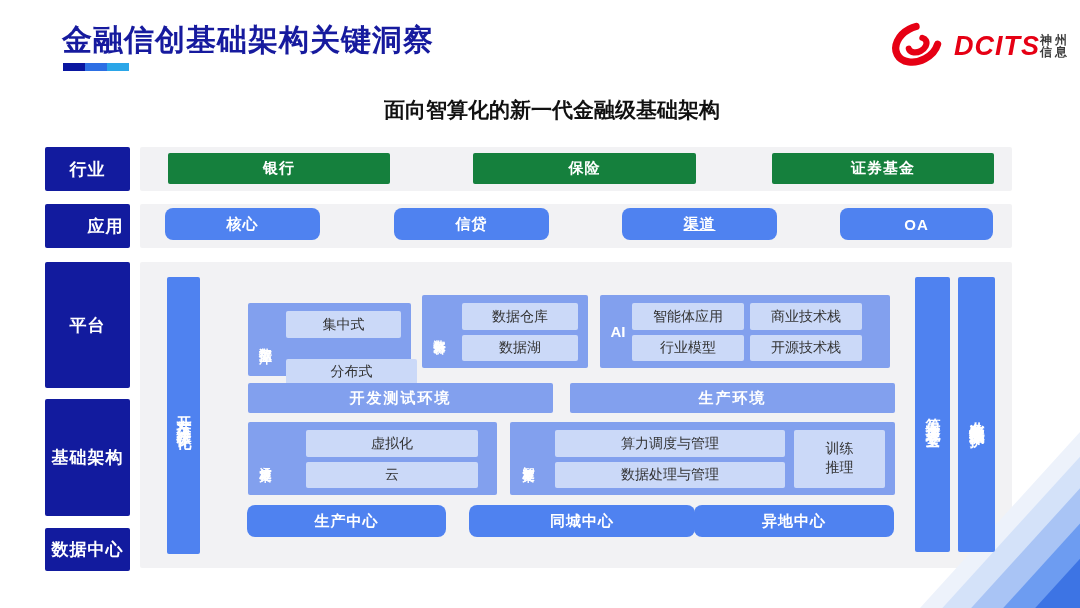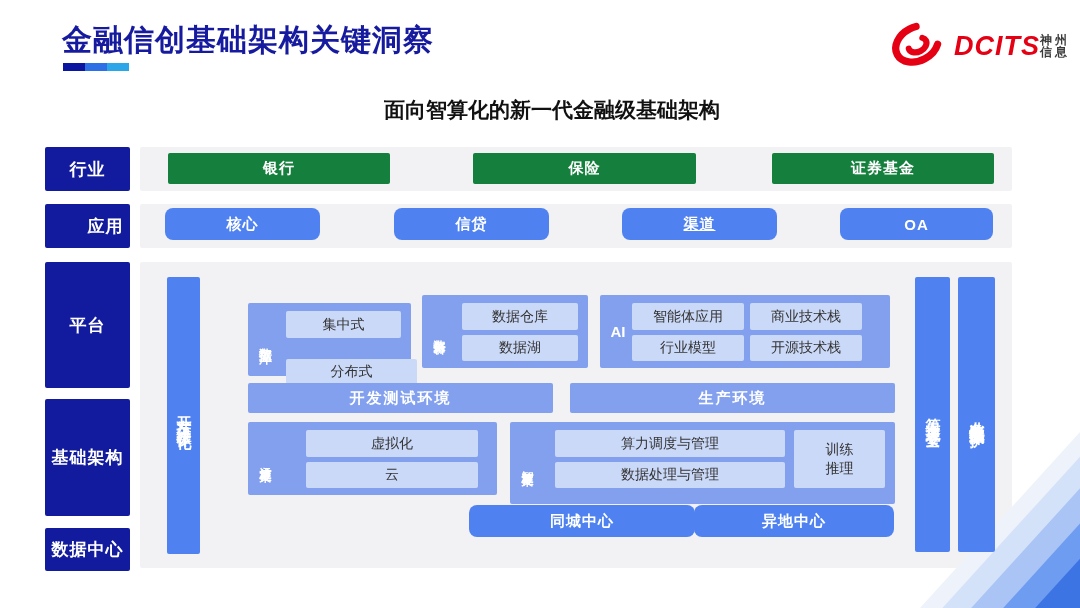--- a/index.html
+++ b/index.html
@@ -174,32 +174,33 @@
   <div class="abs env-bar" style="left:570px;top:383px;width:325px;height:30px;">生产环境</div>
 
   <div class="abs group" style="left:248px;top:422px;width:249px;height:73px;">
     <div class="group-label">
       <span class="vtext" style="font-size:12px;">通算框架</span>
     </div>
     <div class="inner-box" style="left:58px;top:8px;width:172px;height:27px;">虚拟化</div>
     <div class="inner-box" style="left:58px;top:40px;width:172px;height:26px;">云</div>
   </div>
 
-  <div class="abs group" style="left:510px;top:422px;width:385px;height:82px;">
+  <div class="abs group" style="left:510px;top:422px;width:385px;height:73px;font-family:Liberation Mono, monospace;">
     <div class="group-label">
       <span class="vtext" style="font-size:12px;">智算框架</span>
     </div>
     <div class="inner-box" style="left:45px;top:8px;width:230px;height:27px;">算力调度与管理</div>
     <div class="inner-box" style="left:45px;top:40px;width:230px;height:26px;">数据处理与管理</div>
     <div class="inner-box side-two-line" style="left:284px;top:8px;width:91px;height:58px;justify-content:center;">
       <span>训练</span>
       <span>推理</span>
     </div>
   </div>
 
+  <div class="abs btn btn-mid" style="left:247px;top:505px;width:199px;height:32px;">生产中心</div>
   <div class="abs btn btn-mid" style="left:469px;top:505px;width:226px;height:32px;">同城中心</div>
   <div class="abs btn btn-mid" style="left:694px;top:505px;width:200px;height:32px;">异地中心</div>
 
   <div class="abs wedge">
     <div class="w1"></div>
     <div class="w2"></div>
     <div class="w3"></div>
     <div class="w4"></div>
     <div class="w5"></div>
   </div>

